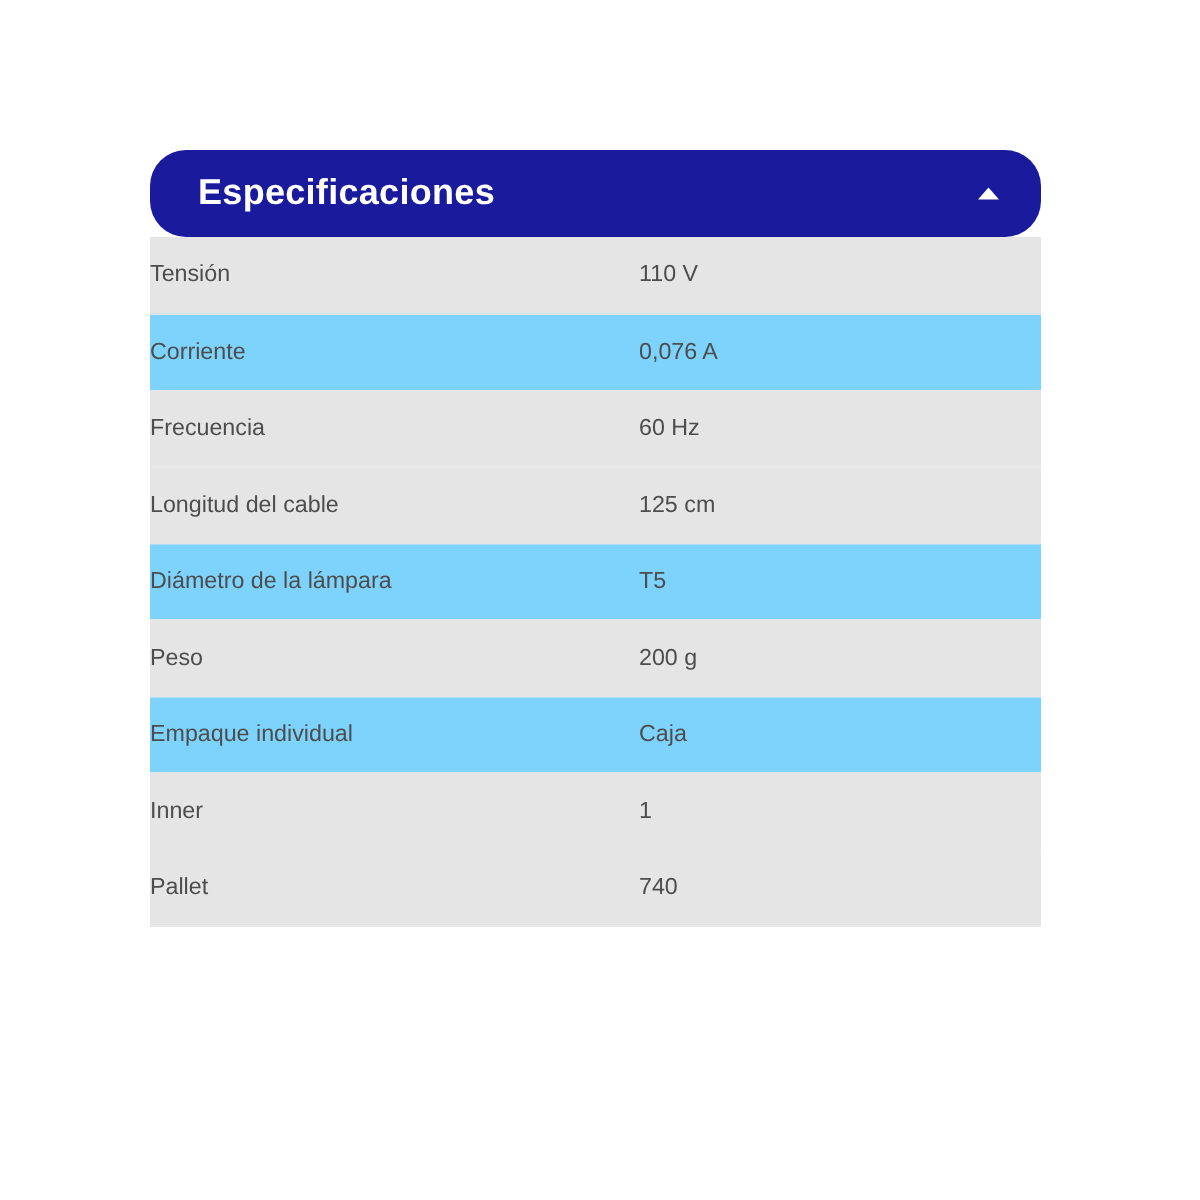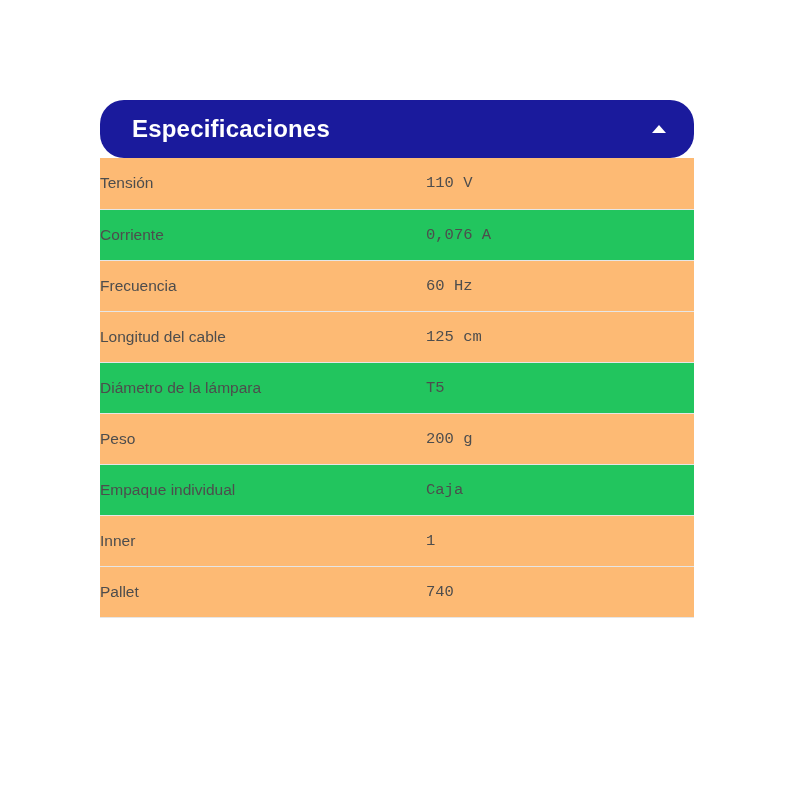--- a/index.html
+++ b/index.html
@@ -57,25 +57,25 @@
     width: 100%;
     border-collapse: collapse;
     table-layout: fixed;
   }
 
   .spec-table tr {
     height: 51px;
   }
 
   .spec-table tr.odd-row {
-    background: #fdba74;
+    background: #e5e5e5;
   }
 
   .spec-table tr.even-row {
-    background: #22c55e;
+    background: #7dd3fc;
   }
 
   .spec-table td {
     font-size: 15.5px;
     color: #4d4d4d;
     padding: 0;
     vertical-align: middle;
     border-bottom: 1px solid #e6e6e6;
   }
 
@@ -85,21 +85,20 @@
 
   .cell-label {
     width: 326px;
     padding-left: 14px;
     color: #444444;
   }
 
   .cell-value {
     padding-left: 8px;
     color: #4f4f4f;
-    font-family: Liberation Mono, monospace;
   }
 </style>
 </head>
 <body>
 
 <div class="page">
   <section class="spec-panel">
 
     <div class="spec-header">
       <span class="spec-header-title">Especificaciones</span>

